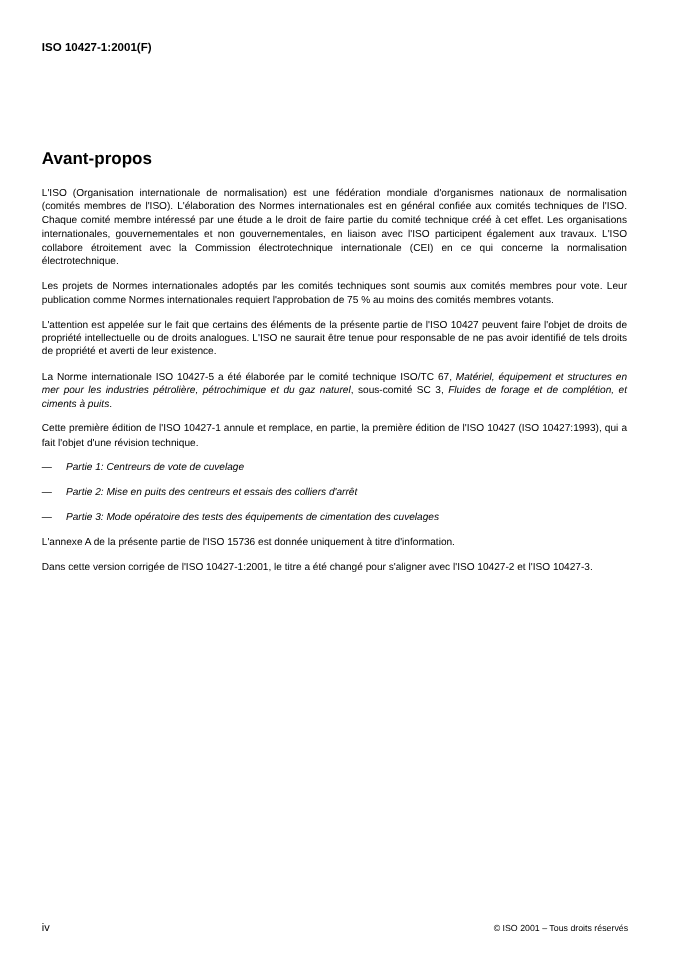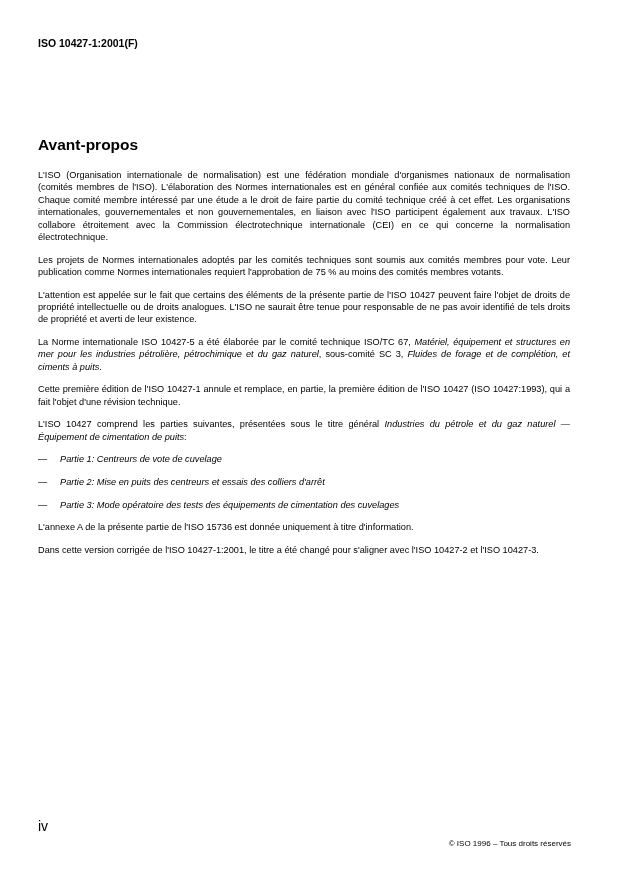--- a/index.html
+++ b/index.html
@@ -6,49 +6,48 @@
     body { width: 619px; height: 877px; position: relative; overflow: hidden;
            font-family: "Liberation Sans", sans-serif; color: #000; }
     .header { position: absolute; left: 38px; top: 37px; font-size: 10.5px; font-weight: bold; }
     .title { position: absolute; left: 38px; top: 136px; font-size: 15.5px; font-weight: bold; margin: 0; }
     .body { position: absolute; left: 38px; top: 169px; width: 532px; font-size: 9.2px; line-height: 12.4px; }
     .body p { margin: 0 0 10.2px 0; text-align: justify; }
     .list-item { display: flex; margin: 0 0 10.2px 0; }
     .dash { width: 22px; flex: none; }
     .list-text { font-style: italic; }
     i { font-style: italic; }
-    .footer-left { position: absolute; left: 38px; top: 818px; font-size: 14px; }
+    .footer-left { position: absolute; left: 38px; top: 838px; font-size: 10px; }
     .footer-right { position: absolute; right: 48px; top: 839px; font-size: 8px; }
   </style>
 </head>
 <body>
 
 <div class="header">ISO 10427-1:2001(F)</div>
 
 <h1 class="title">Avant-propos</h1>
 
 <div class="body">
   <p>L'ISO (Organisation internationale de normalisation) est une fédération mondiale d'organismes nationaux de normalisation (comités membres de l'ISO). L'élaboration des Normes internationales est en général confiée aux comités techniques de l'ISO. Chaque comité membre intéressé par une étude a le droit de faire partie du comité technique créé à cet effet. Les organisations internationales, gouvernementales et non gouvernementales, en liaison avec l'ISO participent également aux travaux. L'ISO collabore étroitement avec la Commission électrotechnique internationale (CEI) en ce qui concerne la normalisation électrotechnique.</p>
   <p>Les projets de Normes internationales adoptés par les comités techniques sont soumis aux comités membres pour vote. Leur publication comme Normes internationales requiert l'approbation de 75 % au moins des comités membres votants.</p>
   <p>L'attention est appelée sur le fait que certains des éléments de la présente partie de l'ISO 10427 peuvent faire l'objet de droits de propriété intellectuelle ou de droits analogues. L'ISO ne saurait être tenue pour responsable de ne pas avoir identifié de tels droits de propriété et averti de leur existence.</p>
   <p><span>La Norme internationale ISO 10427-5 a été élaborée par le comité technique ISO/TC 67, </span><i>Matériel, équipement et structures en mer pour les industries pétrolière, pétrochimique et du gaz naturel</i><span>, sous-comité SC 3, </span><i>Fluides de forage et de complétion, et ciments à puits</i><span>.</span></p>
   <p>Cette première édition de l'ISO 10427-1 annule et remplace, en partie, la première édition de l'ISO 10427 (ISO 10427:1993), qui a fait l'objet d'une révision technique.</p>
-  <p><span>L'ISO 10427 comprend les parties suivantes, présentées sous le titre général </span><i>Industries du pétrole et du gaz naturel — Équipement de cimentation de puits</i><span>:</span></p>
 
   <div class="list-item">
     <span class="dash">—</span>
     <span class="list-text">Partie 1: Centreurs de vote de cuvelage</span>
   </div>
   <div class="list-item">
     <span class="dash">—</span>
     <span class="list-text">Partie 2: Mise en puits des centreurs et essais des colliers d'arrêt</span>
   </div>
   <div class="list-item">
     <span class="dash">—</span>
     <span class="list-text">Partie 3: Mode opératoire des tests des équipements de cimentation des cuvelages</span>
   </div>
 
   <p>L'annexe A de la présente partie de l'ISO 15736 est donnée uniquement à titre d'information.</p>
   <p>Dans cette version corrigée de l'ISO 10427-1:2001, le titre a été changé pour s'aligner avec l'ISO 10427-2 et l'ISO 10427-3.</p>
 </div>
 
 <div class="footer-left">iv</div>
-<div class="footer-right">© ISO 1996 – Tous droits réservés</div>
+<div class="footer-right">© ISO 2001 – Tous droits réservés</div>
 
 </body></html>

